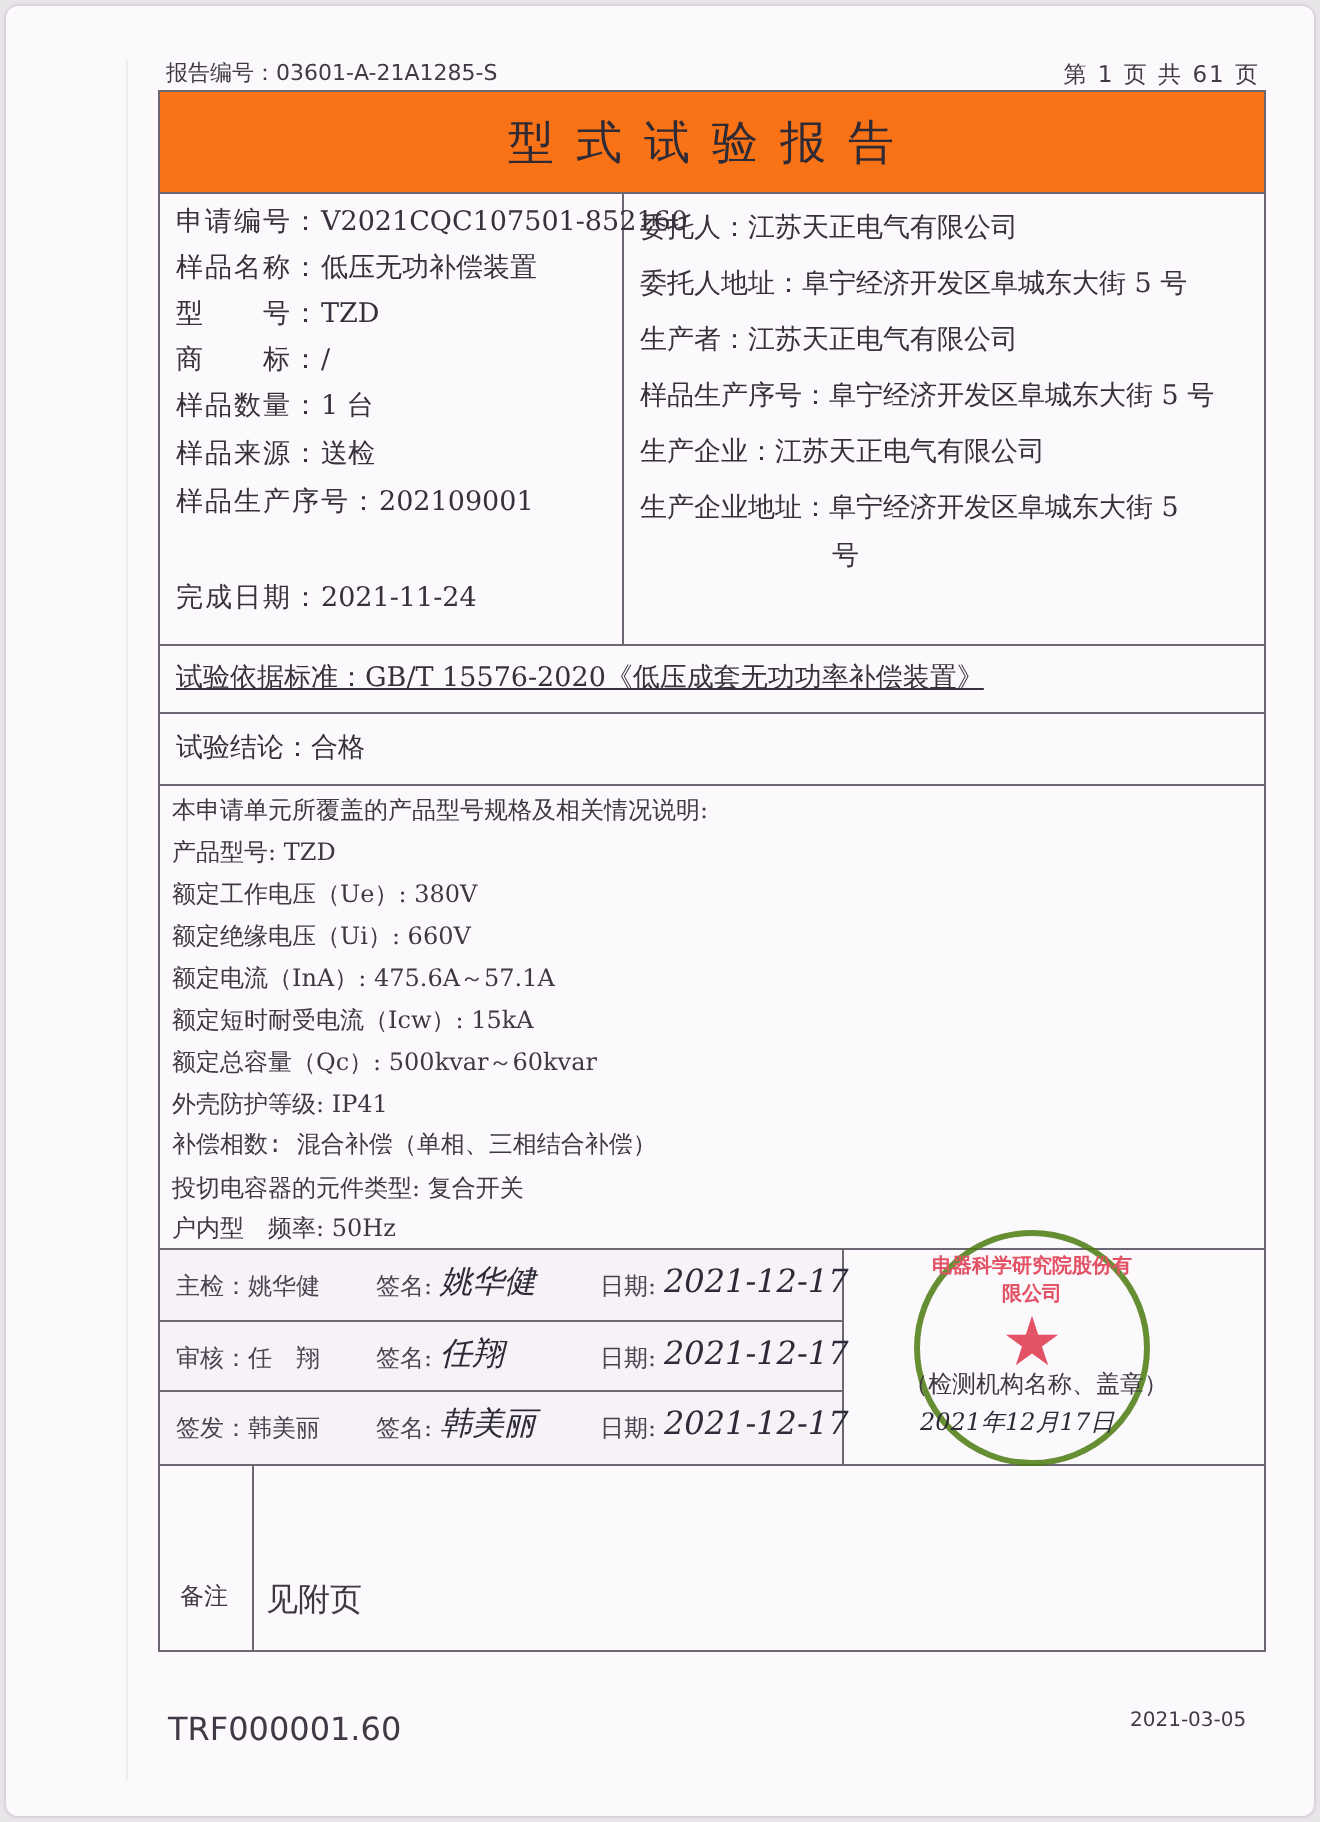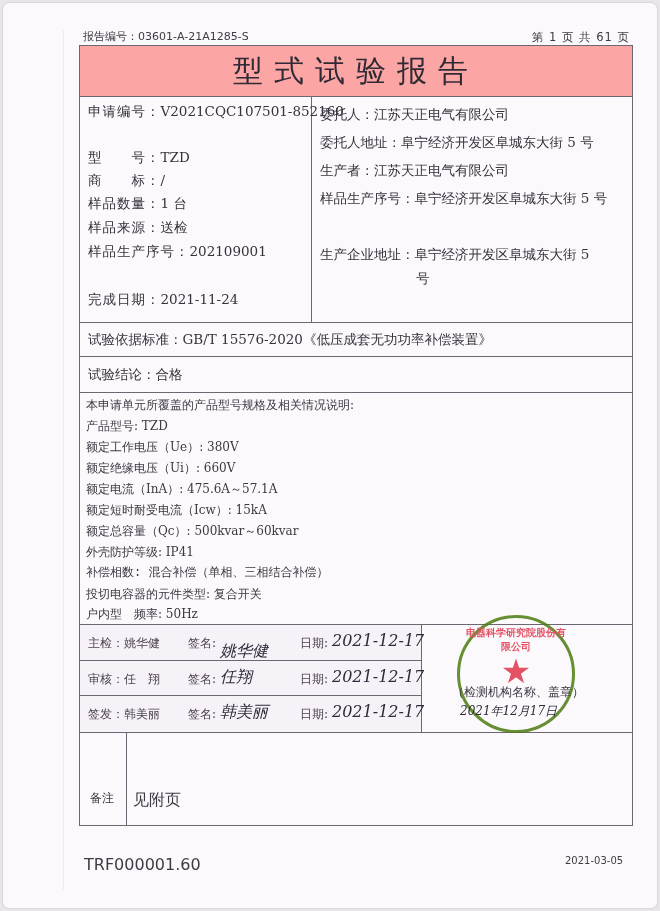--- a/index.html
+++ b/index.html
@@ -6,21 +6,21 @@
   body{width:660px;height:911px;background:#e9e6ea;position:relative;overflow:hidden;
     font-family:"DejaVu Serif","Liberation Serif",serif;color:#3a3540;}
   .paper{position:absolute;left:3px;top:3px;width:654px;height:905px;background:#fbf9fc;
     border-radius:6px;box-shadow:0 0 2px #b9b3bb;}
   .page-edge{position:absolute;left:63px;top:30px;width:1px;height:860px;background:#efecf0;}
   .hdr-left{position:absolute;left:83px;top:29px;font-family:"DejaVu Sans","Liberation Sans",sans-serif;font-size:11px;color:#3f3a45;}
   .hdr-right{position:absolute;right:30px;top:30px;font-family:"DejaVu Sans","Liberation Sans",sans-serif;font-size:11.5px;color:#3f3a45;letter-spacing:1px;}
   .tbl{position:absolute;left:79px;top:45px;width:554px;height:781px;border:1px solid #6d6774;box-sizing:border-box;}
   .row{position:absolute;left:0;right:0;border-bottom:1px solid #6d6774;box-sizing:border-box;}
   .vline{position:absolute;width:1px;background:#6d6774;}
-  .title{top:0;height:51px;display:flex;align-items:center;justify-content:center;font-size:30px;letter-spacing:11px;color:#2f2a34;background:#fca5a5;}
+  .title{top:0;height:51px;display:flex;align-items:center;justify-content:center;font-size:23px;letter-spacing:11px;color:#2f2a34;background:#f97316;}
   .field{position:absolute;font-size:13.5px;line-height:22px;white-space:nowrap;color:#36313c;}
   .field .lbl{letter-spacing:1px;}
   .line{position:absolute;font-size:12px;line-height:20.7px;white-space:nowrap;color:#3e3843;}
   .sig-row{position:absolute;left:0;width:341px;border-bottom:1px solid #6d6774;box-sizing:border-box;font-size:12px;color:#4a4450;background:#f7f1f8;}
   .sig-row span{position:absolute;top:10px;white-space:nowrap;}
   .hand{font-family:"DejaVu Serif","Liberation Serif",serif;font-style:italic;font-size:16px;color:#2d2b38;top:6px !important;}
   .stamp{position:absolute;left:457px;top:615px;width:118px;height:118px;border:3px solid #4d7c0f;border-radius:50%;box-sizing:border-box;opacity:.85;text-decoration:underline;}
   .stamp-star{position:absolute;left:50%;top:50%;transform:translate(-50%,-58%);font-size:34px;color:#e0364d;line-height:1;}
   .stamp-arc{position:absolute;left:6px;top:8px;width:100px;text-align:center;font-size:10px;color:#e0364d;font-weight:bold;}
   .stamp-cap{position:absolute;left:452px;top:684px;font-size:12px;color:#3e3843;white-space:nowrap;}
@@ -41,20 +41,23 @@
 
 <div class="tbl">
   <div class="row title">型式试验报告</div>
 
   <div class="row" style="top:51px;height:226px;">
     <div class="vline" style="left:231px;top:0;height:225px;"></div>
 
     <div class="field" style="left:8px;top:3px;">
       <span class="lbl">申请编号：</span><span>V2021CQC107501-852160</span>
     </div>
+    <div class="field" style="left:8px;top:26px;">
+      <span class="lbl">样品名称：</span><span>低压无功补偿装置</span>
+    </div>
     <div class="field" style="left:8px;top:49px;">
       <span class="lbl">型　　号：</span><span>TZD</span>
     </div>
     <div class="field" style="left:8px;top:72px;">
       <span class="lbl">商　　标：</span><span>/</span>
     </div>
     <div class="field" style="left:8px;top:95px;">
       <span class="lbl">样品数量：</span><span>1 台</span>
     </div>
     <div class="field" style="left:8px;top:119px;">
@@ -72,28 +75,31 @@
     </div>
     <div class="field" style="left:240px;top:34px;">
       <span>委托人地址：</span><span>阜宁经济开发区阜城东大街 5 号</span>
     </div>
     <div class="field" style="left:240px;top:62px;">
       <span>生产者：</span><span>江苏天正电气有限公司</span>
     </div>
     <div class="field" style="left:240px;top:90px;">
       <span>样品生产序号：</span><span>阜宁经济开发区阜城东大街 5 号</span>
     </div>
+    <div class="field" style="left:240px;top:118px;">
+      <span>生产企业：</span><span>江苏天正电气有限公司</span>
+    </div>
     <div class="field" style="left:240px;top:146px;">
       <span>生产企业地址：</span><span>阜宁经济开发区阜城东大街 5</span>
     </div>
     <div class="field" style="left:336px;top:170px;">号</div>
   </div>
 
   <div class="row" style="top:277px;height:34px;">
-    <div class="field" style="left:8px;top:5px;">
+    <div class="field" style="left:8px;top:5px;text-decoration:underline;">
       <span>试验依据标准：</span><span>GB/T 15576-2020《低压成套无功功率补偿装置》</span>
     </div>
   </div>
 
   <div class="row" style="top:311px;height:36px;">
     <div class="field" style="left:8px;top:6px;">
       <span>试验结论：</span><span>合格</span>
     </div>
   </div>
 
@@ -110,21 +116,21 @@
     <div class="line" style="left:6px;top:191px;">投切电容器的元件类型: 复合开关</div>
     <div class="line" style="left:6px;top:211px;">户内型　频率: 50Hz</div>
   </div>
 
   <div style="position:absolute;left:0;top:579px;width:552px;height:107px;border-bottom:1px solid #6d6774;">
     <div class="vline" style="left:341px;top:0;height:107px;"></div>
 
     <div class="sig-row" style="top:0;height:36px;">
       <span style="left:8px;">主检：姚华健</span>
       <span style="left:108px;">签名:</span>
-      <span class="hand" style="left:140px;margin-top:10px;">姚华健</span>
+      <span class="hand" style="left:140px;">姚华健</span>
       <span style="left:220px;">日期:</span>
       <span class="hand" style="left:252px;">2021-12-17</span>
     </div>
     <div class="sig-row" style="top:36px;height:35px;">
       <span style="left:8px;">审核：任　翔</span>
       <span style="left:108px;">签名:</span>
       <span class="hand" style="left:140px;">任翔</span>
       <span style="left:220px;">日期:</span>
       <span class="hand" style="left:252px;">2021-12-17</span>
     </div>

